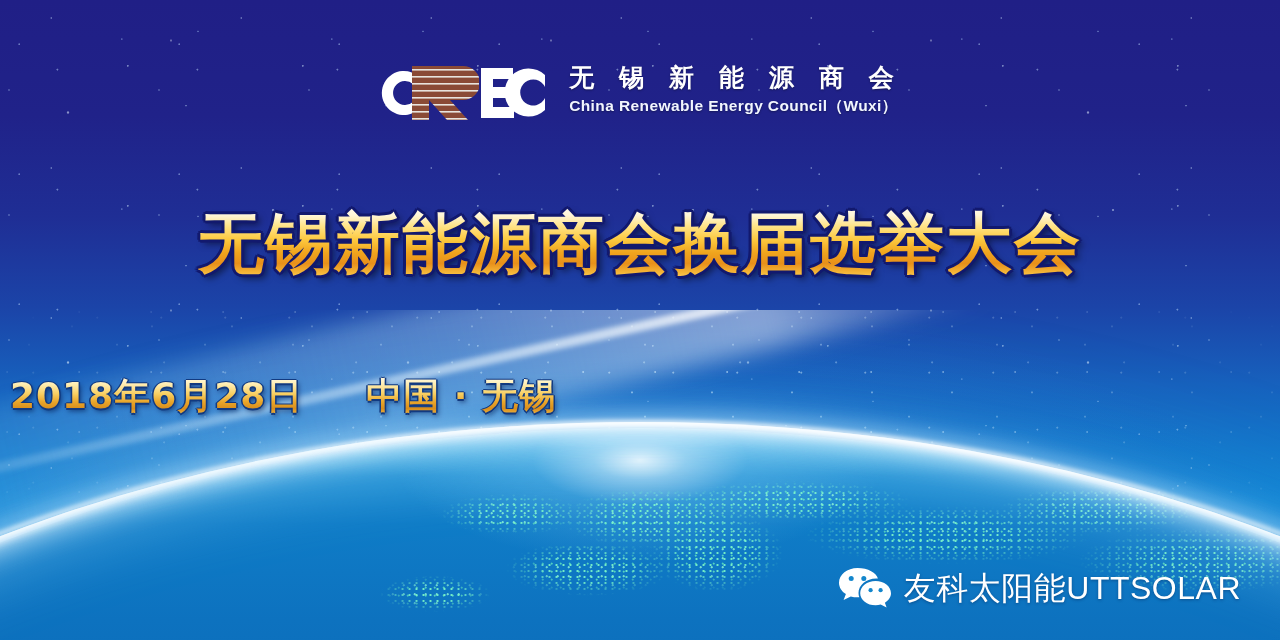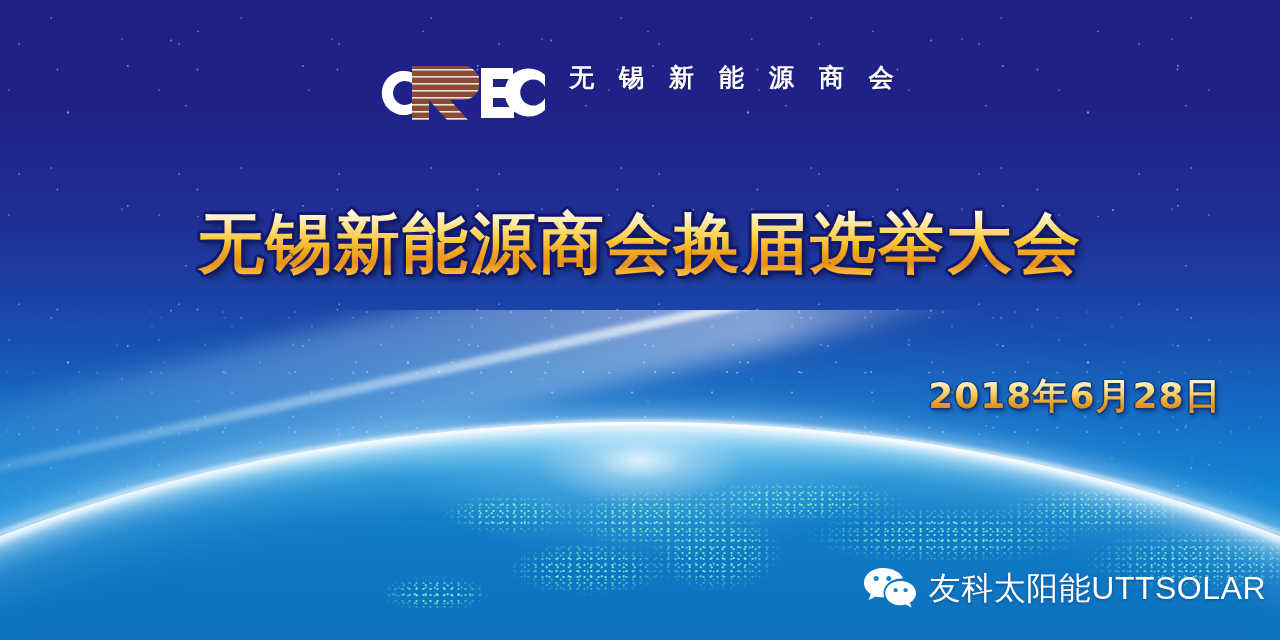--- a/index.html
+++ b/index.html
@@ -310,22 +310,23 @@
     background-clip: text;
     color: transparent;
     -webkit-text-fill-color: transparent;
   }
 
   
   .meta-block {
     position: absolute;
     top: 372px;
     left: 0; right: 0;
-    text-align: right;
+    text-align: left;
     z-index: 6;
+    padding-left: 10px;
   }
   .meta-inner {
     position: relative;
     display: inline-block;
     font-family: "DejaVu Sans", "Liberation Sans", sans-serif;
     font-size: 36px;
     font-weight: 700;
     line-height: 48px;
     white-space: nowrap;
     letter-spacing: 1px;
@@ -352,21 +353,21 @@
     -webkit-background-clip: text;
     background-clip: text;
     color: transparent;
     -webkit-text-fill-color: transparent;
   }
   .meta-gap { display: inline-block; width: 54px; }
 
   
   .watermark {
     position: absolute;
-    right: 14px;
+    right: 39px;
     bottom: 28px;
     display: flex;
     align-items: center;
     gap: 11px;
     z-index: 7;
   }
   .wechat-icon { flex: none; display: block; }
   .watermark-label {
     font-size: 32px;
     font-weight: 400;
@@ -415,37 +416,42 @@
           <rect x="32" y="0" width="70" height="62" fill="url(#stripes)"></rect>
         </g>
 
         <path d="M104 6 h32 v11 h-20 v8 h18 v11 h-18 v9 h21 v11 h-33 z" fill="#ffffff"></path>
 
         <path d="M168 13 a24 24 0 1 0 0 35 v-12 a13 13 0 1 1 0 -11 z" fill="#ffffff"></path>
       </svg>
     </div>
     <div class="logo-text">
       <div class="logo-cn">无 锡 新 能 源 商 会</div>
+      <div class="logo-en">China Renewable Energy Council（Wuxi）</div>
     </div>
   </div>
 
   <div class="title-block">
     <div class="title-line">
       <span class="outline">无锡新能源商会换届选举大会</span>
       <span class="fill">无锡新能源商会换届选举大会</span>
     </div>
     <br>
   </div>
 
   <div class="meta-block">
     <div class="meta-inner">
       <span class="outline">2018年6月28日</span>
       <span class="fill">2018年6月28日</span>
     </div>
     <span class="meta-gap"></span>
+    <div class="meta-inner">
+      <span class="outline">中国 · 无锡</span>
+      <span class="fill">中国 · 无锡</span>
+    </div>
   </div>
 
   <div class="watermark">
     <svg class="wechat-icon" width="56" height="46" viewBox="0 0 56 46" aria-hidden="true">
       <path d="M20.5 2C10.3 2 2 8.6 2 16.7c0 4.6 2.7 8.7 6.9 11.4L6.6 34l7.2-3.6c2.1.6 4.4.9 6.7.9 .6 0 1.2 0 1.8-.1-.5-1.3-.8-2.8-.8-4.3 0-8 7.9-14.5 17.6-14.5 .6 0 1.2 0 1.8.1C39.6 6.9 31 2 20.5 2z" fill="#ffffff"></path>
       <circle cx="14.2" cy="12.6" r="2.5" fill="#1386cc"></circle>
       <circle cx="26.8" cy="12.6" r="2.5" fill="#1386cc"></circle>
       <path d="M54 27.2c0-6.7-6.9-12.1-15.4-12.1S23.2 20.5 23.2 27.2s6.9 12.1 15.4 12.1c1.8 0 3.5-.2 5.1-.7l5.9 3-1.7-4.9c3.7-2.2 6.1-5.7 6.1-9.5z" fill="#ffffff"></path>
       <circle cx="33.6" cy="24.2" r="2.1" fill="#1386cc"></circle>
       <circle cx="43.6" cy="24.2" r="2.1" fill="#1386cc"></circle>

